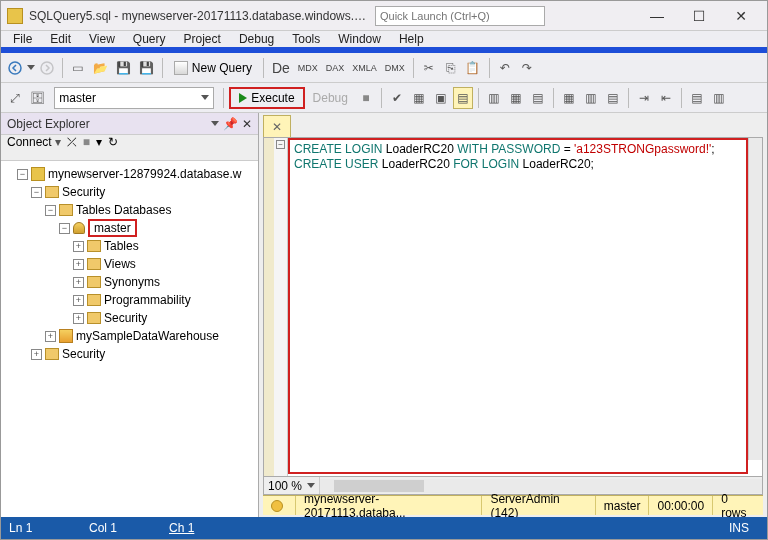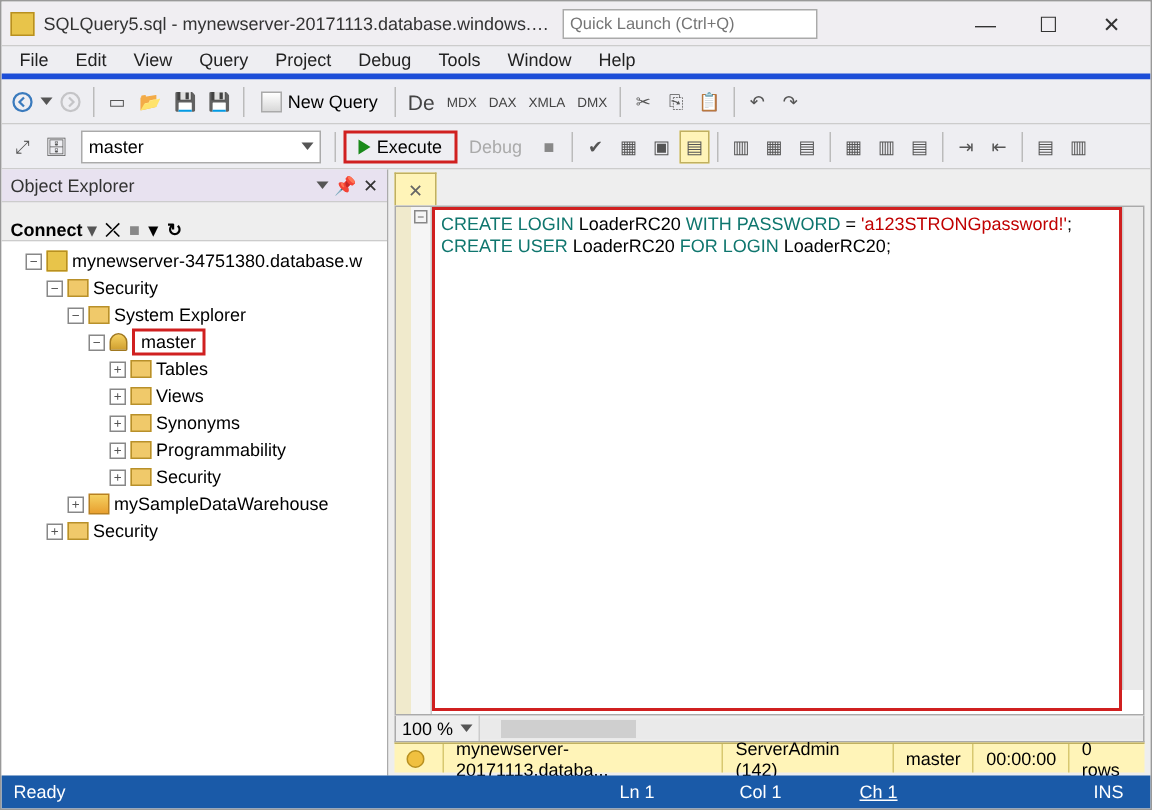--- a/index.html
+++ b/index.html
@@ -3,37 +3,37 @@
 <meta charset="utf-8">
 <style>
   * { box-sizing: border-box; margin: 0; padding: 0; font-family: "Segoe UI", Tahoma, sans-serif; font-size: 12px; }
   body { width: 768px; height: 540px; background: #eee; overflow: hidden; display: flex; flex-direction: column; border: 1px solid #999; }
   .titlebar { height: 30px; background: #f0eef2; display: flex; align-items: center; padding: 0 6px; border-bottom: 1px solid #ccc; }
   .titlebar .icon { width: 16px; height: 16px; background: #e8c44a; border: 1px solid #b89020; margin-right: 6px; }
   .titlebar .title { flex: 0 1 auto; color: #333; white-space: nowrap; overflow: hidden; text-overflow: ellipsis; max-width: 340px; }
   .titlebar .ql { margin-left: 6px; width: 170px; height: 20px; border: 1px solid #aaa; background: #fff; padding: 1px 4px; color: #888; font-size: 11px; }
   .titlebar .winbtns { margin-left: auto; display: flex; gap: 14px; padding-right: 6px; }
   .winbtn { width: 28px; height: 20px; display: flex; align-items: center; justify-content: center; font-size: 14px; color: #333; }
-  .menubar { height: 22px; background: #eeeef2; display: flex; align-items: center; padding: 0 4px; gap: 2px; border-bottom: 4px solid #1d4ed8; }
+  .menubar { height: 22px; background: #eeeef2; display: flex; align-items: center; padding: 0 4px; gap: 2px; border-bottom: 6px solid #1d4ed8; }
   .menubar span { padding: 2px 8px; color: #222; }
   .toolbar1, .toolbar2 { height: 30px; background: #eeeef2; display: flex; align-items: center; padding: 0 4px; gap: 2px; border-bottom: 1px solid #ccc; }
   .tbtn { height: 22px; min-width: 20px; padding: 0 3px; display: flex; align-items: center; justify-content: center; color: #555; }
   .tbtn svg { width: 14px; height: 14px; }
   .sep { width: 1px; height: 20px; background: #bbb; margin: 0 3px; }
   .newquery { display: flex; align-items: center; gap: 4px; padding: 0 6px; }
   .newquery .ico { width: 14px; height: 14px; background: linear-gradient(#fff,#d8d8d8); border: 1px solid #aaa; }
   .dbcombo { width: 160px; height: 22px; border: 1px solid #aaa; background: #fff; display: flex; align-items: center; padding: 0 4px; justify-content: space-between; margin: 0 4px; }
   .execute { display: flex; align-items: center; gap: 4px; padding: 2px 8px; border: 2px solid #d02020; }
   .execute .play { width: 0; height: 0; border-left: 8px solid #1a8a1a; border-top: 5px solid transparent; border-bottom: 5px solid transparent; }
   .debug { color: #aaa; padding: 0 6px; }
   .content { flex: 1; display: flex; min-height: 0; }
   .oe { width: 258px; background: #f5f5f5; border-right: 1px solid #aaa; display: flex; flex-direction: column; }
   .oe-title { height: 22px; background: #e8e2f0; color: #333; display: flex; align-items: center; padding: 0 6px; font-weight: 400; border-bottom: 1px solid #ccc; justify-content: space-between; }
   .oe-title .r { display: flex; gap: 4px; align-items: center; }
-  .oe-connect { height: 26px; display: flex; align-items: flex-end; gap: 6px; padding: 0 6px; border-bottom: 1px solid #ccc; background: #eee; font-weight: bold; }
+  .oe-connect { height: 26px; display: flex; align-items: flex-start; gap: 6px; padding: 0 6px; border-bottom: 1px solid #ccc; background: #eee; }
   .oe-connect .arrow { color: #555; }
   .oe-tree { flex: 1; background: #fff; padding: 4px 2px; overflow: hidden; }
   .node { display: flex; align-items: center; gap: 3px; height: 18px; white-space: nowrap; }
   .toggle { width: 11px; height: 11px; border: 1px solid #888; background: #fff; font-size: 9px; line-height: 9px; text-align: center; color: #555; }
   .fico { width: 14px; height: 12px; background: #f0c96a; border: 1px solid #b8902a; }
   .dico { width: 12px; height: 12px; border-radius: 50% 50% 10% 10%; background: linear-gradient(#f5d060,#d0a030); border: 1px solid #a07820; }
   .sico { width: 14px; height: 14px; background: #e8c44a; border: 1px solid #b89020; }
   .wico { width: 14px; height: 14px; background: linear-gradient(#f5d060,#e8a030); border: 1px solid #b88020; }
   .node.sel .lab { border: 2px solid #d02020; padding: 0 4px; }
   .i1 { padding-left: 14px; } .i2 { padding-left: 28px; } .i3 { padding-left: 42px; } .i4 { padding-left: 56px; } .i5 { padding-left: 70px; }
@@ -175,31 +175,31 @@
       <span><span>Connect</span> <span class="arrow">▾</span></span>
       <span>⤫</span>
       <span style="color:#888">■</span>
       <span>▾</span>
       <span>↻</span>
     </div>
     <div class="oe-tree">
       <div class="node i1">
           <span class="toggle">−</span>
           <span class="sico"></span>
-          <span class="lab">mynewserver-34751380.database.w</span>
+          <span class="lab">mynewserver-12879924.database.w</span>
         </div>
       <div class="node i2">
           <span class="toggle">−</span>
           <span class="fico"></span>
           <span class="lab">Security</span>
         </div>
       <div class="node i3">
           <span class="toggle">−</span>
           <span class="fico"></span>
-          <span class="lab">System Explorer</span>
+          <span class="lab">Tables Databases</span>
         </div>
       <div class="node i4 sel">
           <span class="toggle">−</span>
           <span class="dico"></span>
           <span class="lab">master</span>
         </div>
       <div class="node i5">
           <span class="toggle">+</span>
           <span class="fico"></span>
           <span class="lab">Tables</span>
@@ -268,18 +268,17 @@
       <div class="cell">mynewserver-20171113.databa...</div>
       <div class="cell">ServerAdmin (142)</div>
       <div class="cell">master</div>
       <div class="cell">00:00:00</div>
       <div class="cell" style="border-right:none">0 rows</div>
     </div>
   </div>
 </div>
 
 <div class="footer">
-  <div class="l">Ready</div>
   <div class="c">Ln 1</div>
   <div class="c2">Col 1</div>
   <div class="c3">Ch 1</div>
   <div class="r">INS</div>
 </div>
 
 </body></html>

